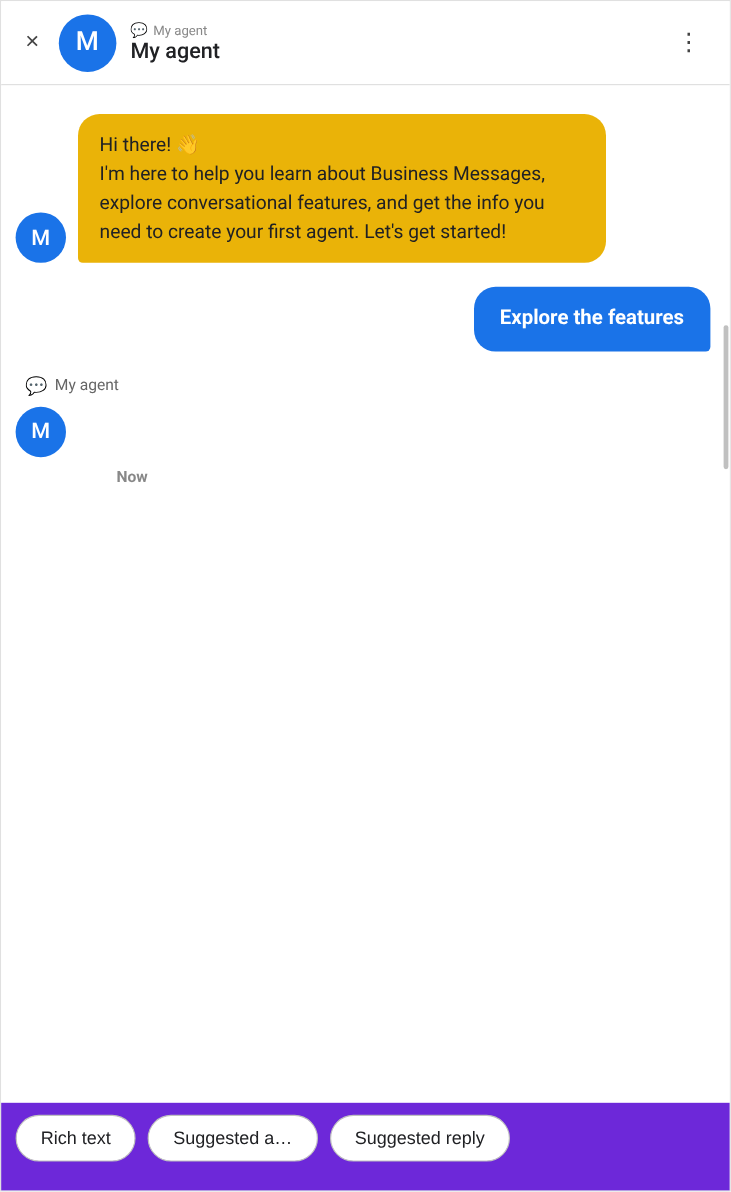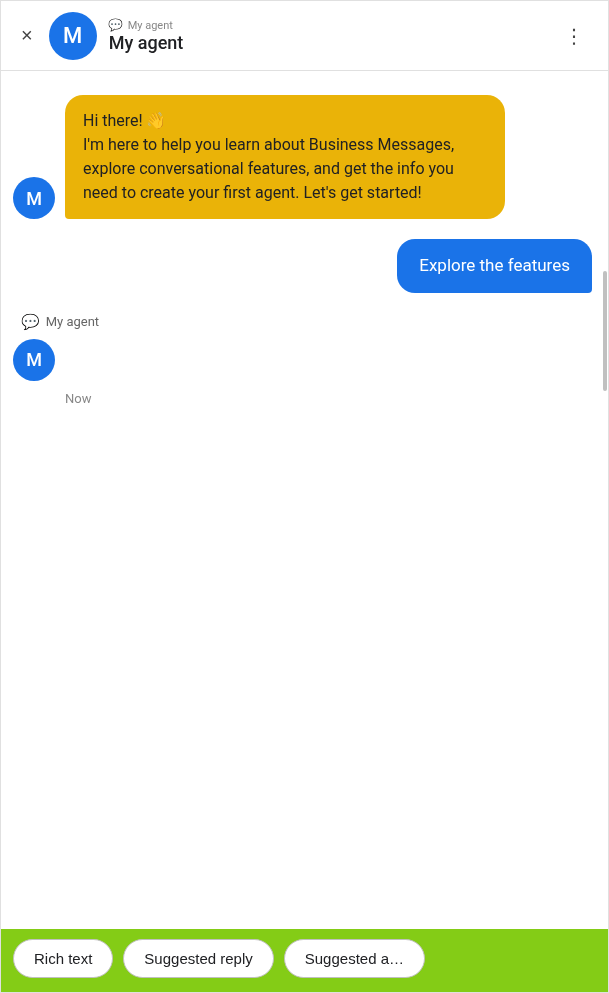--- a/index.html
+++ b/index.html
@@ -157,20 +157,21 @@
       color: #ffffff;
       align-self: flex-end;
       margin-left: auto;
     }
 
     .user-message-row {
       display: flex;
       justify-content: flex-end;
       margin-bottom: 20px;
       padding-right: 4px;
+      font-weight: bold;
     }
 
     
     .agent-label {
       display: flex;
       align-items: center;
       gap: 6px;
       font-size: 13px;
       color: #666;
       margin-bottom: 8px;
@@ -178,22 +179,23 @@
     }
 
     .agent-label-icon {
       font-size: 15px;
     }
 
     
     .timestamp {
       font-size: 13px;
       color: #888;
-      margin-left: 52px;
+      margin-left: 84px;
       margin-top: 6px;
+      font-weight: bold;
     }
 
     
     .scrollbar-track {
       position: absolute;
       right: 0;
       top: 70px;
       bottom: 80px;
       width: 6px;
       background: transparent;
@@ -203,25 +205,25 @@
       width: 4px;
       height: 120px;
       background: #c0c0c0;
       border-radius: 3px;
       margin: 0 auto;
       margin-top: 200px;
     }
 
     
     .chips-bar {
-      padding: 10px 12px 14px 12px;
+      padding: 10px 12px 24px 12px;
       display: flex;
       gap: 10px;
       border-top: none;
-      background: #84cc16;
+      background: #6d28d9;
       flex-shrink: 0;
       overflow-x: auto;
       align-items: center;
     }
 
     .chip {
       border: 1.5px solid #c0c0c0;
       border-radius: 24px;
       padding: 10px 20px;
       font-size: 15px;
@@ -283,17 +285,17 @@
     </div>
 
   </div>
 
   <div class="scrollbar-track">
     <div class="scrollbar-thumb"></div>
   </div>
 
   <div class="chips-bar">
     <button class="chip">Rich text</button>
+    <button class="chip">Suggested a…</button>
     <button class="chip">Suggested reply</button>
-    <button class="chip">Suggested a…</button>
   </div>
 
 </div>
 
 </body></html>

